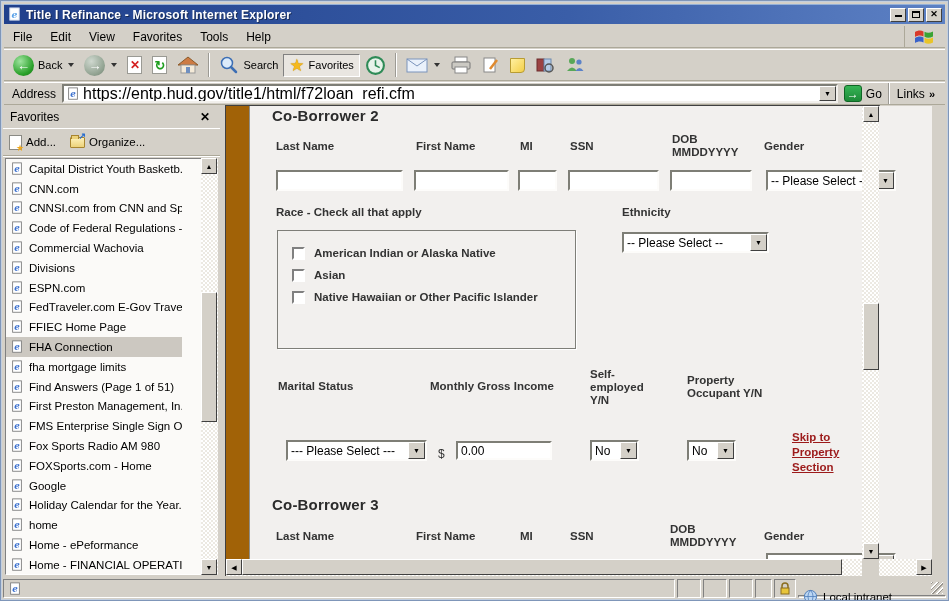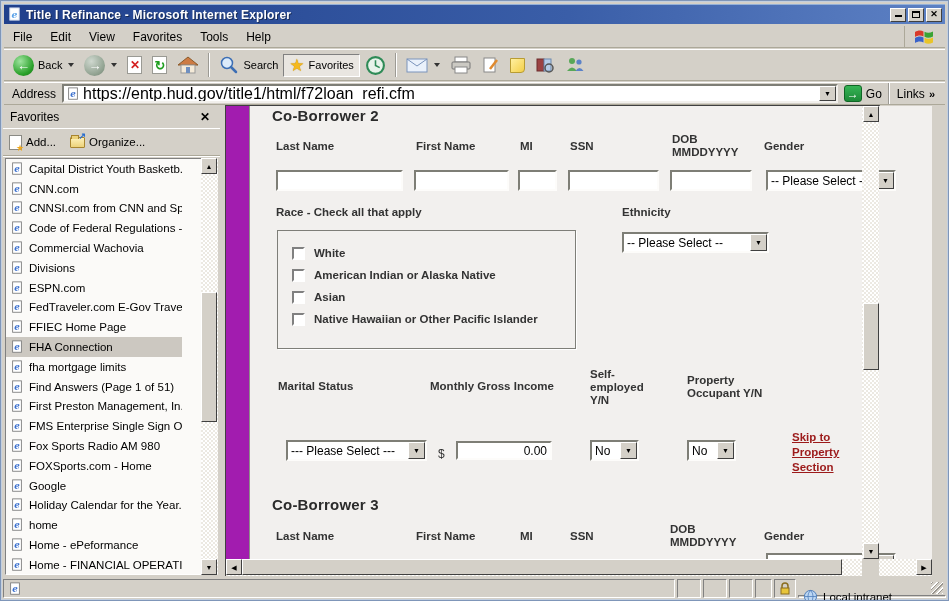--- a/index.html
+++ b/index.html
@@ -130,21 +130,21 @@
     border:1px solid; border-color:#fff #404040 #404040 #fff; }
   .strack { background:
       repeating-conic-gradient(#ffffff 0% 25%, #ece9e2 0% 50%) 0 0 / 4px 4px; }
 
   .fav-scroll { position:absolute; right:2px; top:53px; width:17px; bottom:2px; }
 
   .splitter { position:absolute; left:217px; top:0; width:5px; height:472px; background:#d4d0c8; }
 
   
   .viewport { position:absolute; left:222px; top:0; width:655px; height:472px;
-    background:#a21caf; border:1px solid; border-color:#404040 #808080 #808080 #404040; }
+    background:#a16207; border:1px solid; border-color:#404040 #808080 #808080 #404040; }
   .formregion { position:absolute; left:23px; top:0; width:683px; height:453px;
     background:#f2f0ee; border-left:1px solid #8e8e88; overflow:hidden;
     color:#333; }
 
   .vscroll { position:absolute; right:0; top:0; width:17px; height:453px; }
   .hscroll { position:absolute; left:0; bottom:0; width:706px; height:17px; }
   .sb-corner { position:absolute; right:0; bottom:0; width:17px; height:17px; background:#d4d0c8; }
 
   
   .h2 { position:absolute; font-size:15px; font-weight:bold; color:#2b2b2b; letter-spacing:.2px; }
@@ -529,24 +529,20 @@
           <span class="val">-- Please Select --</span>
           <span class="btn">▼</span>
         </div>
 
         <div class="flabel" style="left:26px; top:100px;">Race - Check all that apply</div>
         <div class="flabel" style="left:372px; top:100px;">Ethnicity</div>
 
         <div class="racebox">
             <div class="race-row">
     <span class="cbx"></span>
-    <span class="race-lbl">White</span>
-  </div>
-            <div class="race-row">
-    <span class="cbx"></span>
     <span class="race-lbl">American Indian or Alaska Native</span>
   </div>
             <div class="race-row">
     <span class="cbx"></span>
     <span class="race-lbl">Asian</span>
   </div>
             <div class="race-row">
     <span class="cbx"></span>
     <span class="race-lbl">Native Hawaiian or Other Pacific Islander</span>
   </div>
@@ -563,21 +559,21 @@
 employed
 Y/N</div>
         <div class="flabel" style="left:437px; top:268px; width:92px;">Property
 Occupant Y/N</div>
 
         <div class="fselect" style="left:36px; top:334px; width:141px;">
           <span class="val">--- Please Select ---</span>
           <span class="btn">▼</span>
         </div>
         <div class="currency" style="left:188px; top:341px;">$</div>
-        <input class="tfield" style="left: 206px; top: 335px; width: 96px; height: 19px; text-align: right;" value="0.00">
+        <input class="tfield" style="left: 206px; top: 335px; width: 96px; height: 19px; text-align: left;" value="0.00">
         <div class="fselect" style="left:340px; top:334px; width:49px;">
           <span class="val">No</span>
           <span class="btn">▼</span>
         </div>
         <div class="fselect" style="left:437px; top:334px; width:49px;">
           <span class="val">No</span>
           <span class="btn">▼</span>
         </div>
         <a class="skiplink" style="left:542px; top:324px;">Skip to
 Property

